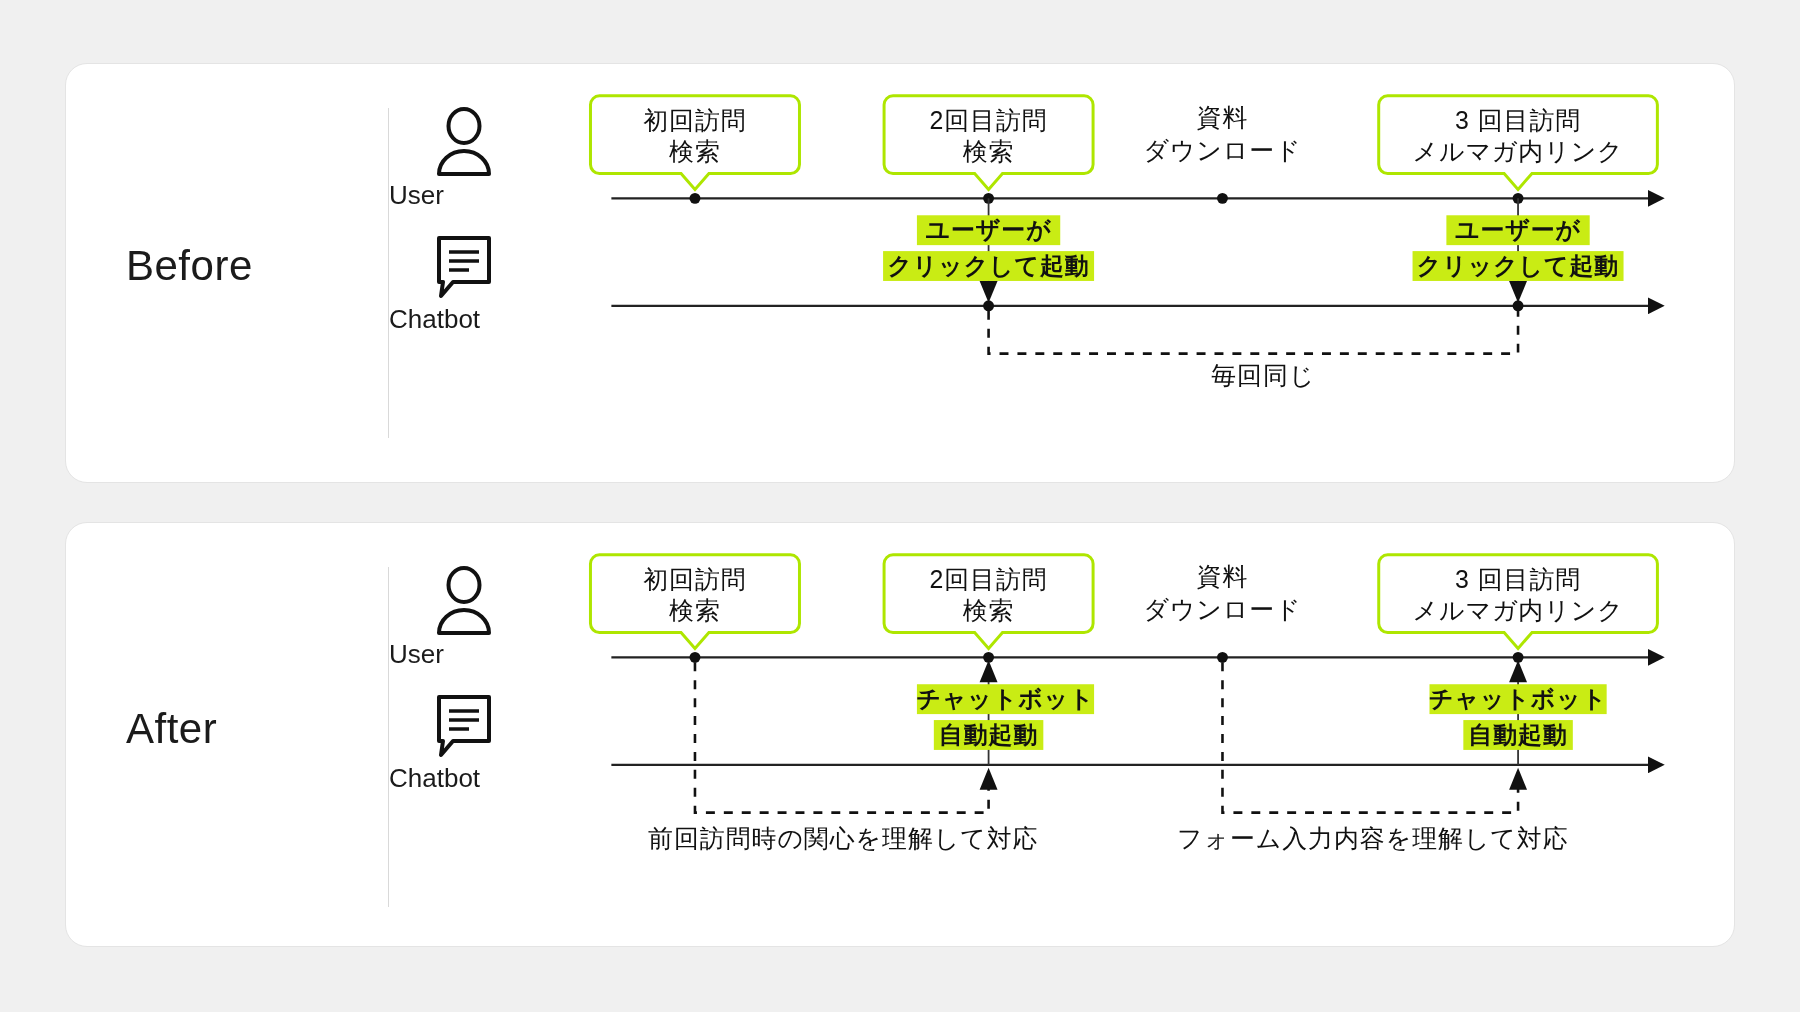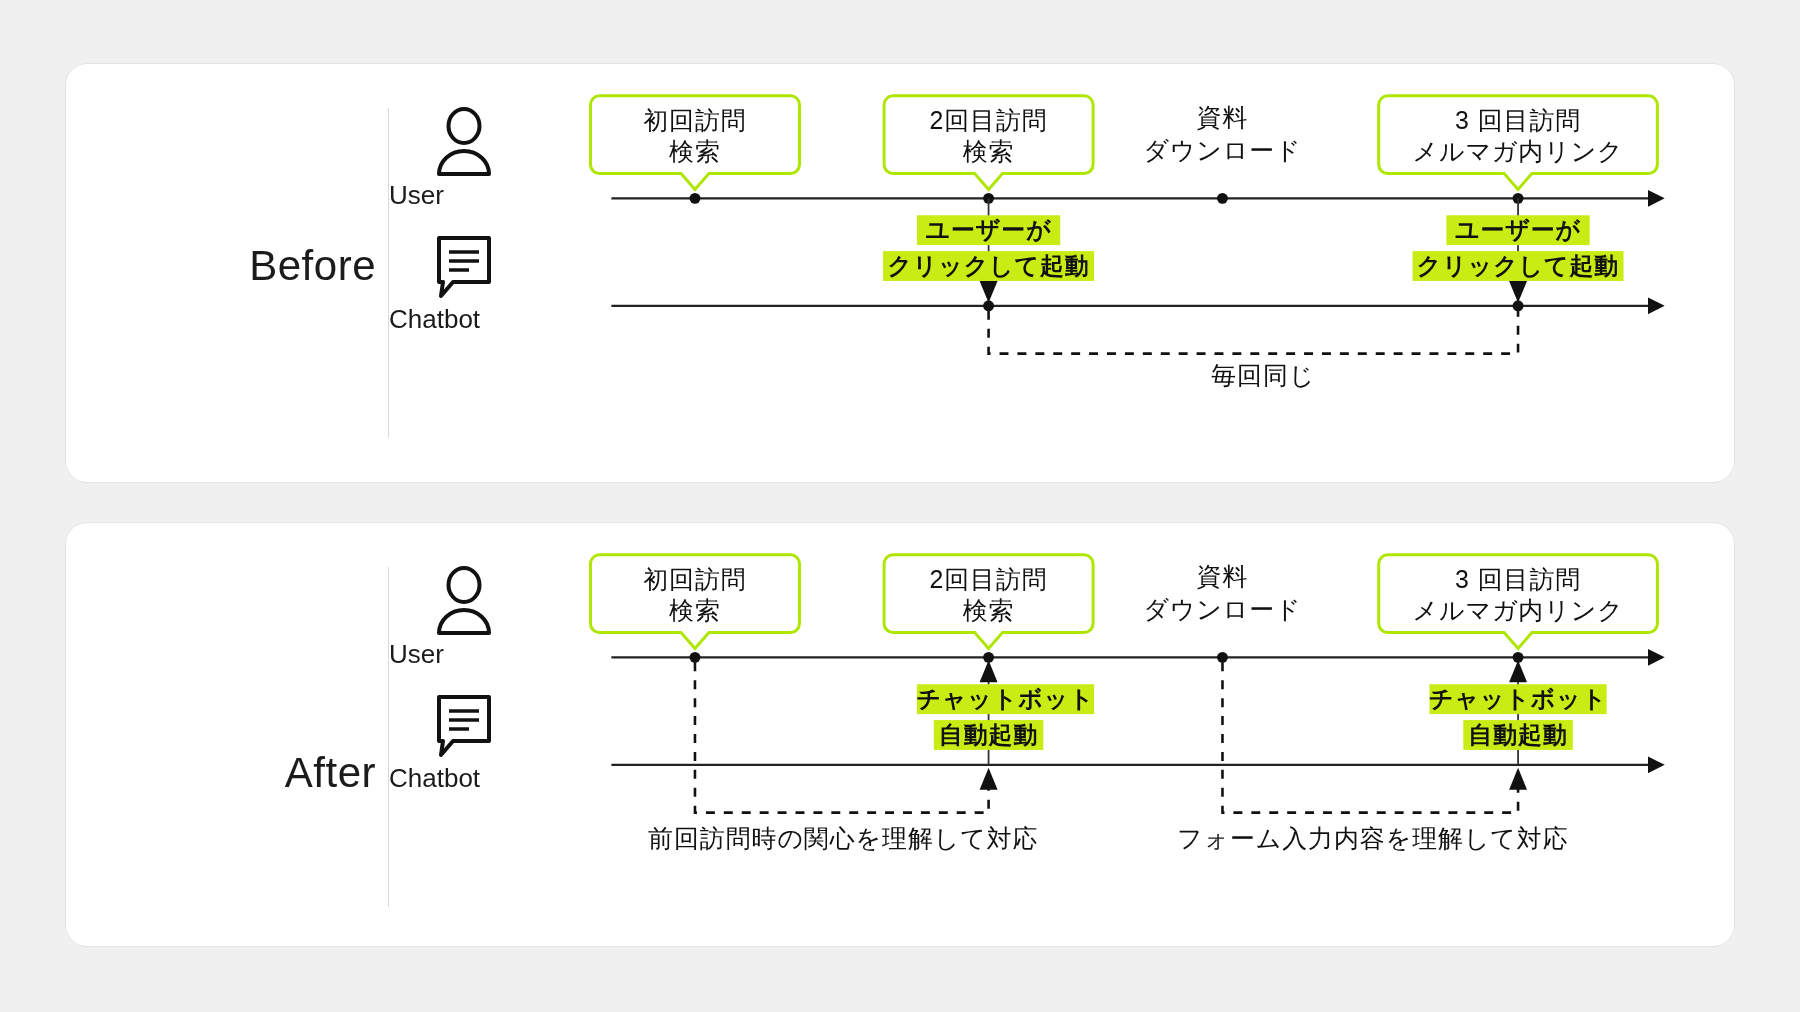--- a/index.html
+++ b/index.html
@@ -33,28 +33,28 @@
 
   .card-inner {
     position: relative;
     width: 100%;
     height: 100%;
   }
   .panel-label {
     position: absolute;
     left: 60px;
     width: 250px;
-    text-align: right;
+    text-align: left;
     font-size: 42px;
     color: #1b1b1b;
     font-weight: 400;
     letter-spacing: 0.5px;
   }
   #label-before { top: 178px; }
-  #label-after  { top: 182px; margin-top: 44px; }
+  #label-after  { top: 182px; }
 
   .divider {
     position: absolute;
     top: 44px;
     left: 322px;
     width: 1px;
     height: 330px;
     background: #d9d9d9;
   }
   #divider-after { height: 340px; }

